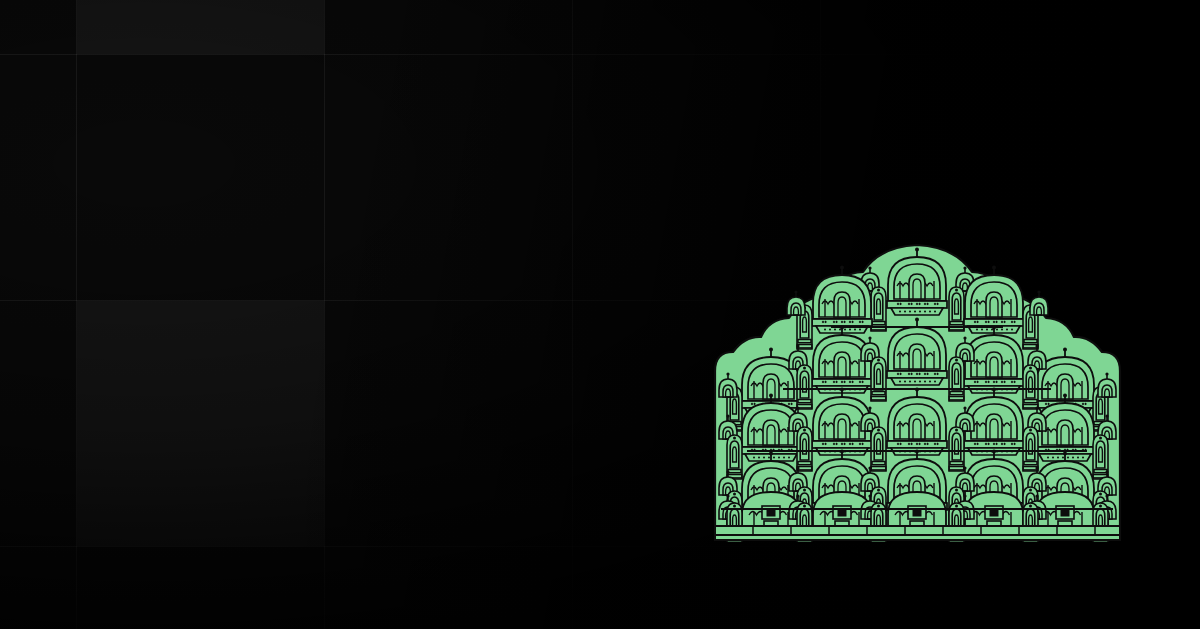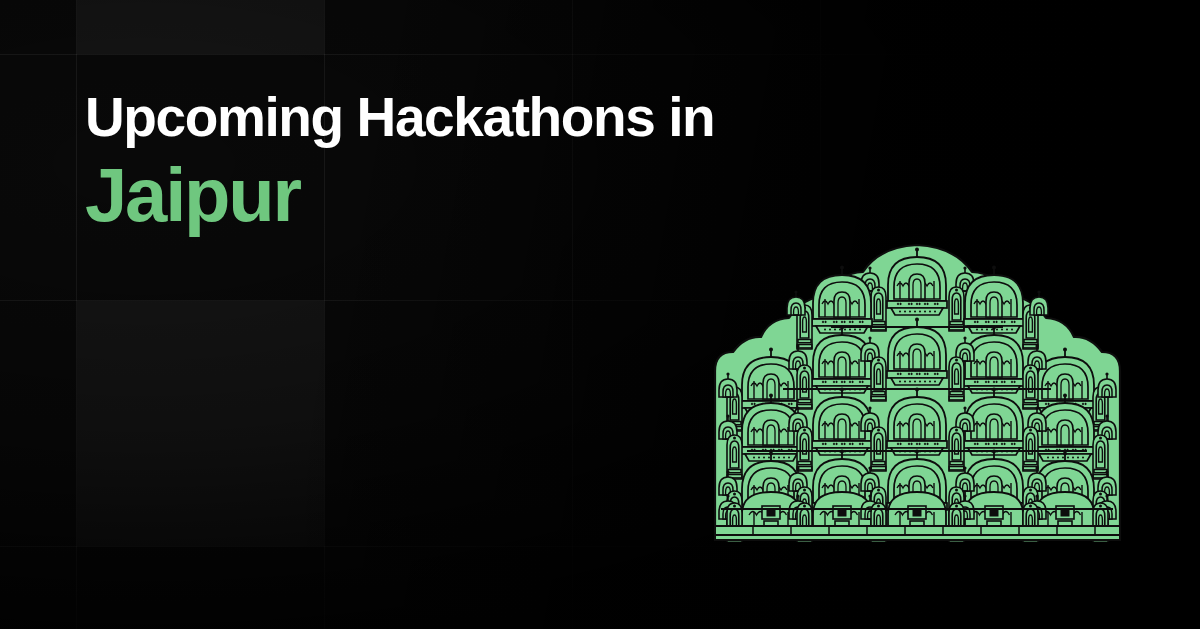--- a/index.html
+++ b/index.html
@@ -99,24 +99,20 @@
 <body>
 
 <div id="banner">
 
   <div class="grid-layer"></div>
   <div class="grid-cell-hl cell-a"></div>
   <div class="grid-cell-hl cell-b"></div>
   <div class="vignette"></div>
   <div class="vignette-2"></div>
 
-  <div class="headline">
-    <span class="headline-line1">Upcoming Hackathons in</span>
-    <span class="headline-line2">Jaipur</span>
-  </div>
 
   <div class="illustration">
     <svg viewBox="0 0 413 333" xmlns="http://www.w3.org/2000/svg" role="img">
       <defs>
 
         <g id="slim">
           <path d="M0,10 Q0,0 7.5,0 Q15,0 15,10 L15,44 L0,44 Z" fill="#7FD694" stroke="#0d0d0d" stroke-width="1.6"></path>
           <path d="M3.2,13 Q3.2,6 7.5,6 Q11.8,6 11.8,13 L11.8,33 L3.2,33 Z" fill="#7FD694" stroke="#0d0d0d" stroke-width="1.6"></path>
           <path d="M5.6,17 Q5.6,12 7.5,12 Q9.4,12 9.4,17 L9.4,27 L5.6,27 Z" fill="none" stroke="#0d0d0d" stroke-width="1.4"></path>
           <rect x="1" y="34.5" width="13" height="3.2" fill="#7FD694" stroke="#0d0d0d" stroke-width="1.5"></rect>

